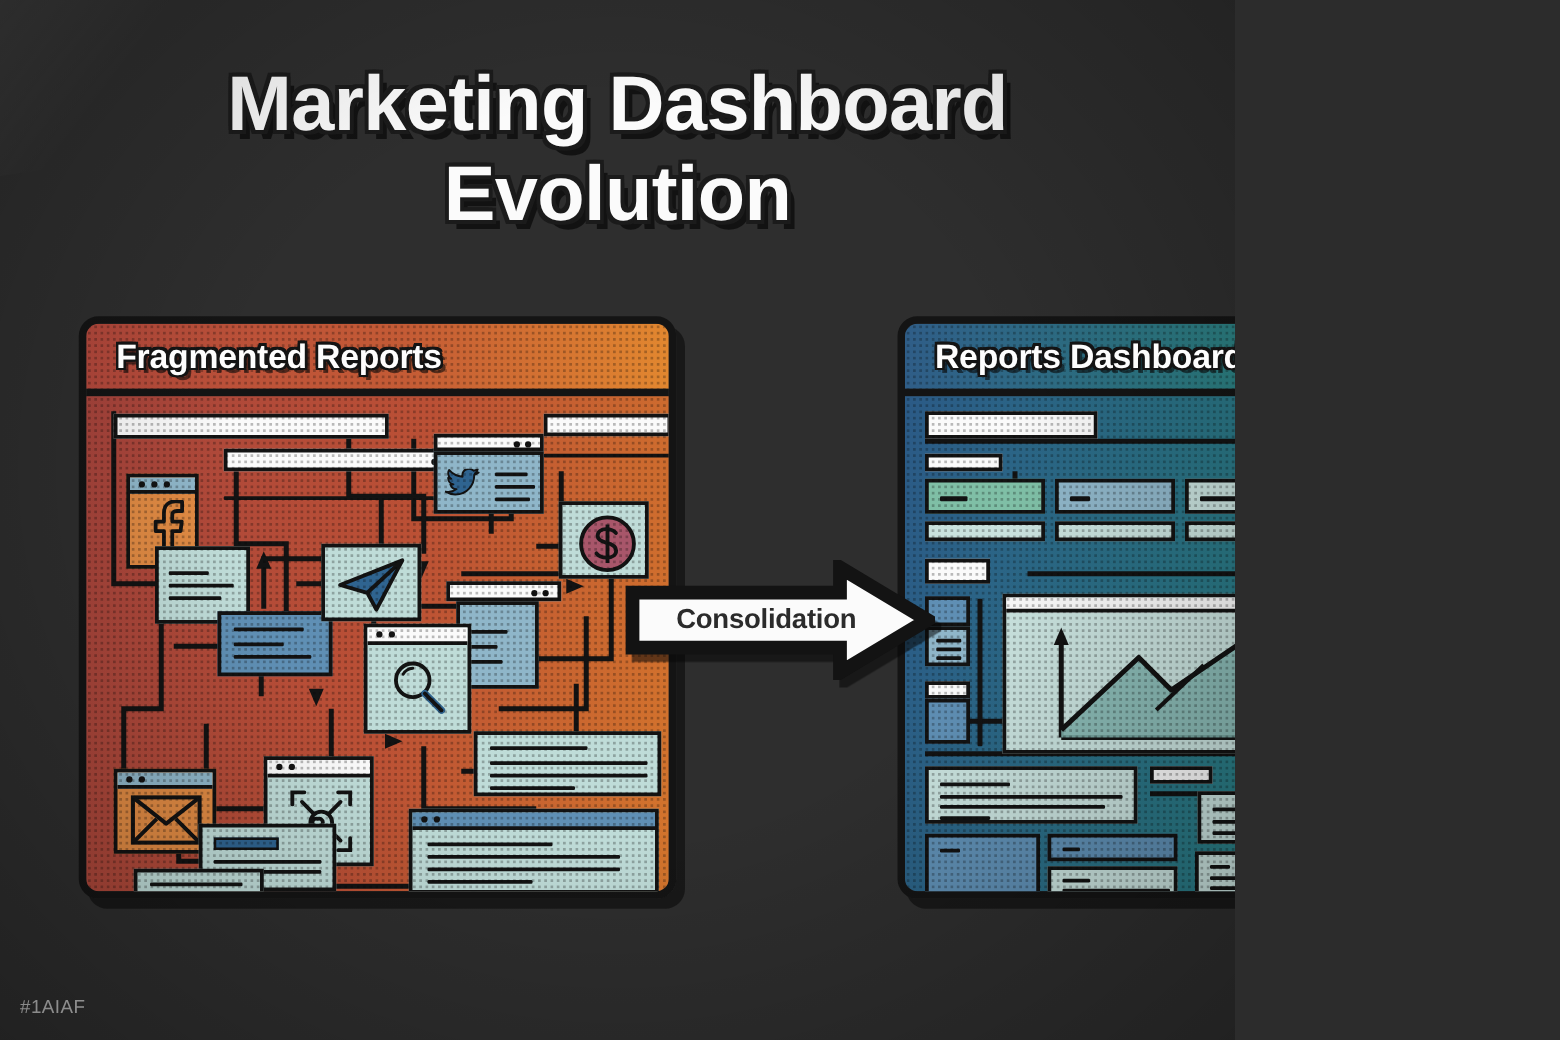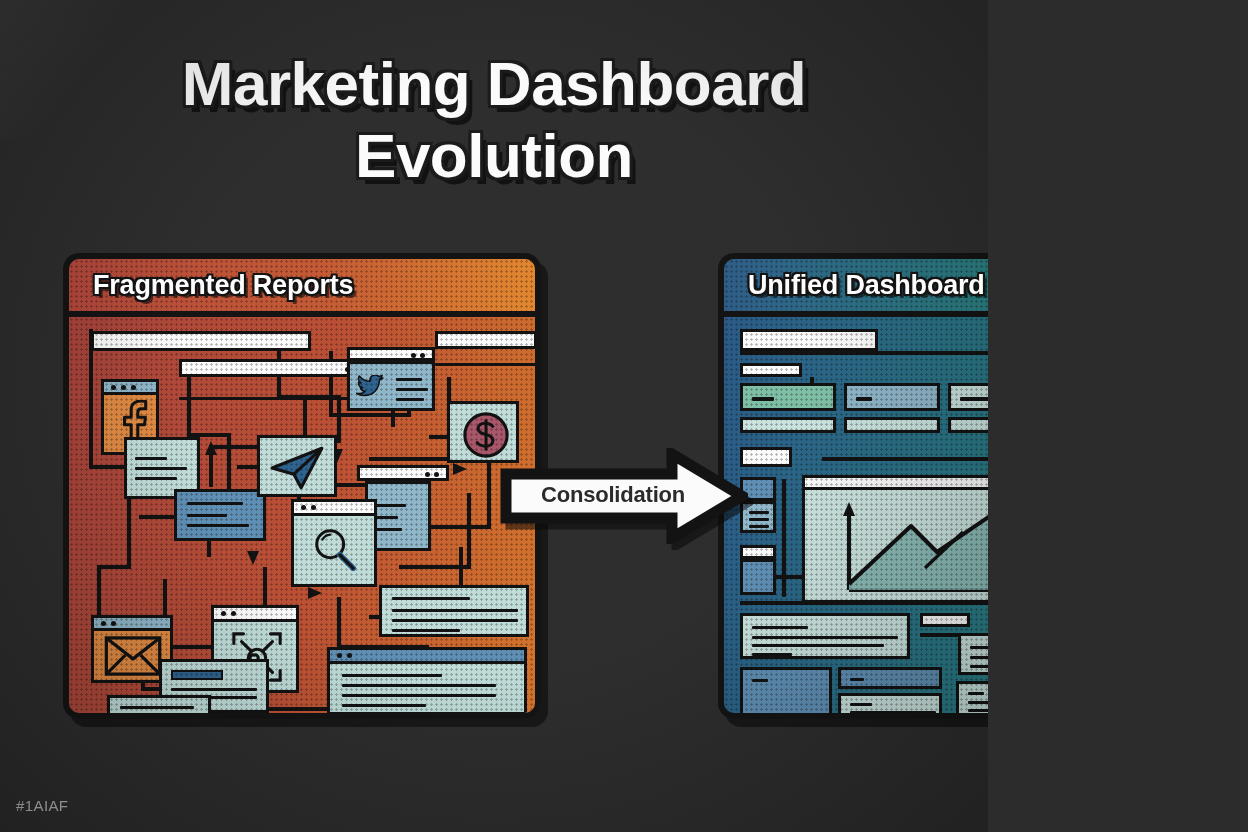--- a/index.html
+++ b/index.html
@@ -297,21 +297,21 @@
         <div class="ln" style="left:10px;top:8px;width:74px;"></div>
       </div>
 
       <div class="halftone"></div>
     </div>
   </div>
 
   <div class="panel" id="panel-right">
     <div class="panel-head">
       <div class="halftone"></div>
-      <span>Unified Dashboard</span>
+      <span>Reports Dashboard</span>
     </div>
 
     <div class="panel-body">
 
       <svg width="455" height="402" viewBox="0 0 455 402" style="position:absolute;left:0;top:0;">
         <g stroke="#131313" stroke-width="4" fill="none">
           <path d="M16 36 L440 36"></path>
           <path d="M98 142 L438 142 L438 190"></path>
           <path d="M16 260 L440 260"></path>
           <path d="M16 286 L440 286"></path>

